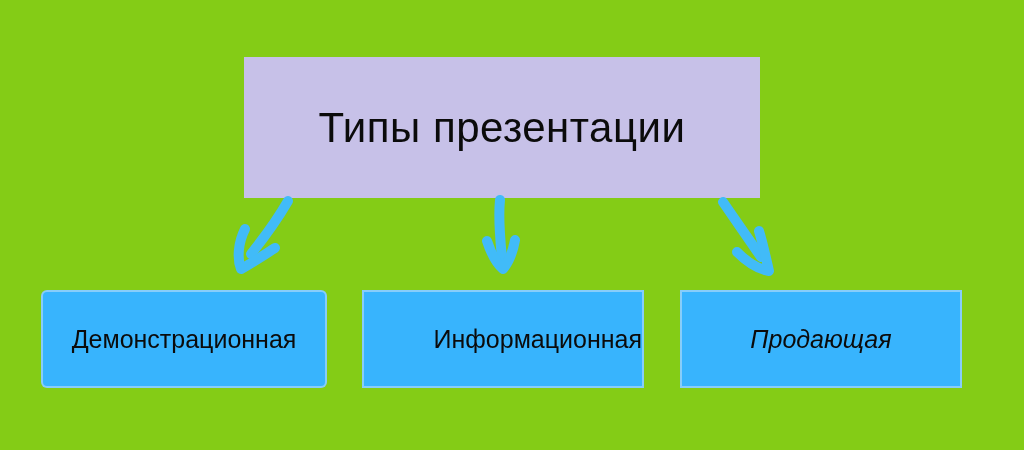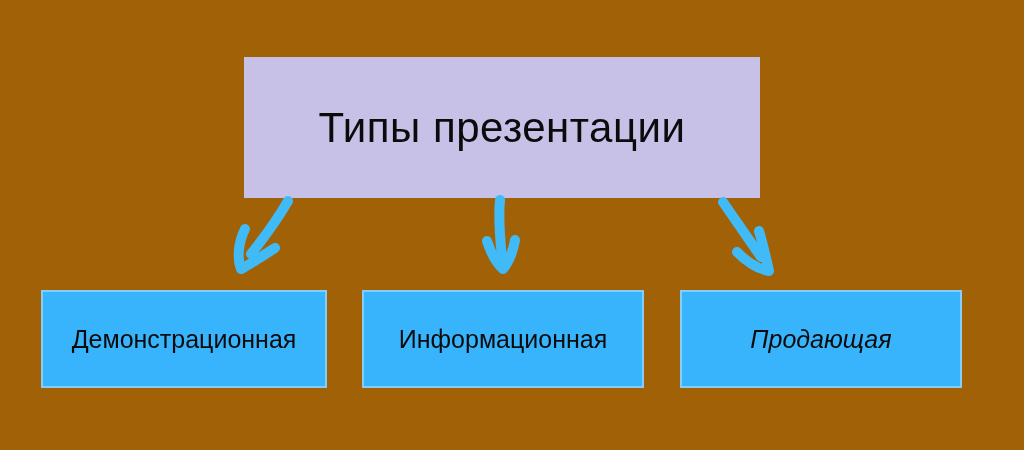--- a/index.html
+++ b/index.html
@@ -58,46 +58,46 @@
     color: #0b0b0b;
     white-space: nowrap;
   }
   .child-box.pos-1 { left: 41px;  width: 286px; }
   .child-box.pos-2 { left: 362px; width: 282px; }
   .child-box.pos-3 { left: 680px; width: 282px; }
 </style>
 </head>
 <body>
 
-<div class="canvas" style="background-color: #a16207;">
+<div class="canvas" style="background-color: #84cc16;">
 
   <div class="title-box" style="background-color: rgb(199, 193, 232);">
     <span class="title-text">Типы презентации</span>
   </div>
 
   <svg class="arrow-layer" viewBox="0 0 1024 450" xmlns="http://www.w3.org/2000/svg">
     <g stroke="#41bbf8">
       <path d="M 288 201 C 277 220 263 239 251 254"></path>
       <path d="M 245 229 C 238 243 237 259 241 269 C 252 263 264 255 275 248"></path>
     </g>
     <g stroke="#41bbf8">
       <path d="M 500 200 C 498 219 500 238 502 258"></path>
       <path d="M 487 241 C 491 253 496 263 503 269 C 509 262 513 251 515 240"></path>
     </g>
     <g stroke="#41bbf8">
       <path d="M 723 202 C 736 221 750 241 761 257"></path>
       <path d="M 737 252 C 747 262 757 269 769 271 C 766 258 763 244 759 231"></path>
     </g>
   </svg>
 
-  <div class="child-box pos-1" style="background-color: rgb(56, 180, 253);">
+  <div class="child-box pos-1" style="background-color: rgb(56, 180, 253); border-radius: 6px;">
     <span class="child-label">Демонстрационная</span>
   </div>
 
-  <div class="child-box pos-2" style="background-color: rgb(56, 180, 253);">
+  <div class="child-box pos-2" style="background-color: rgb(56, 180, 253); justify-content: flex-end;">
     <span class="child-label">Информационная</span>
   </div>
 
   <div class="child-box pos-3" style="background-color: rgb(56, 180, 253); font-style: italic;">
     <span class="child-label">Продающая</span>
   </div>
 
 </div>
 
 </body></html>

